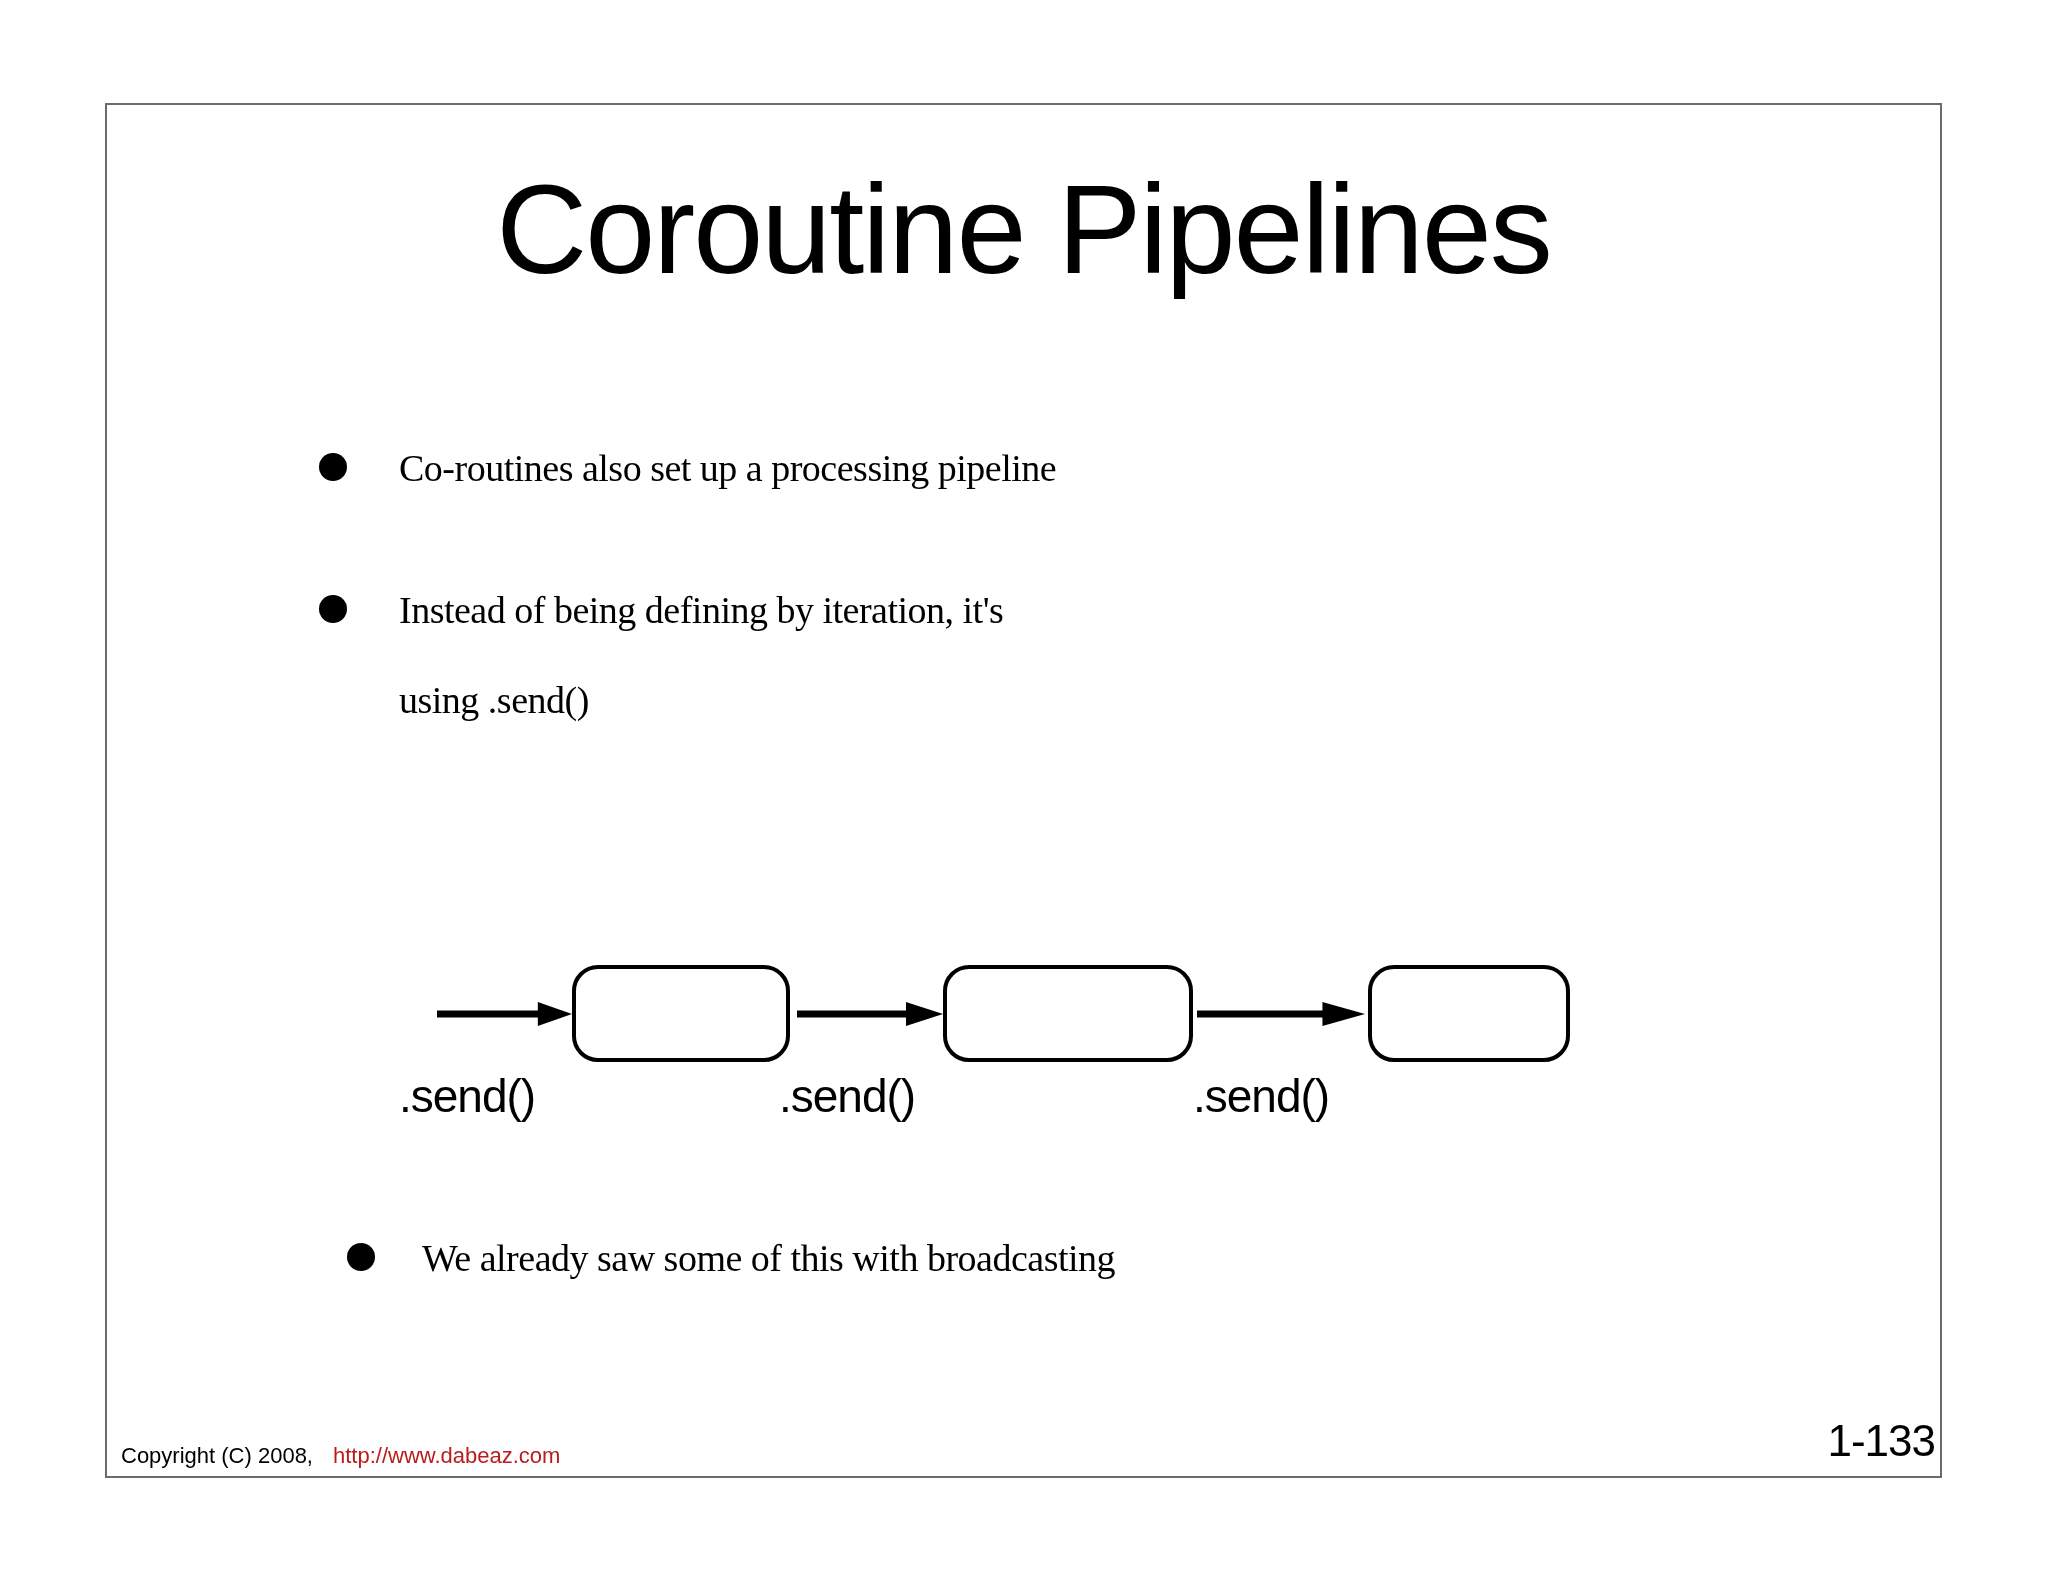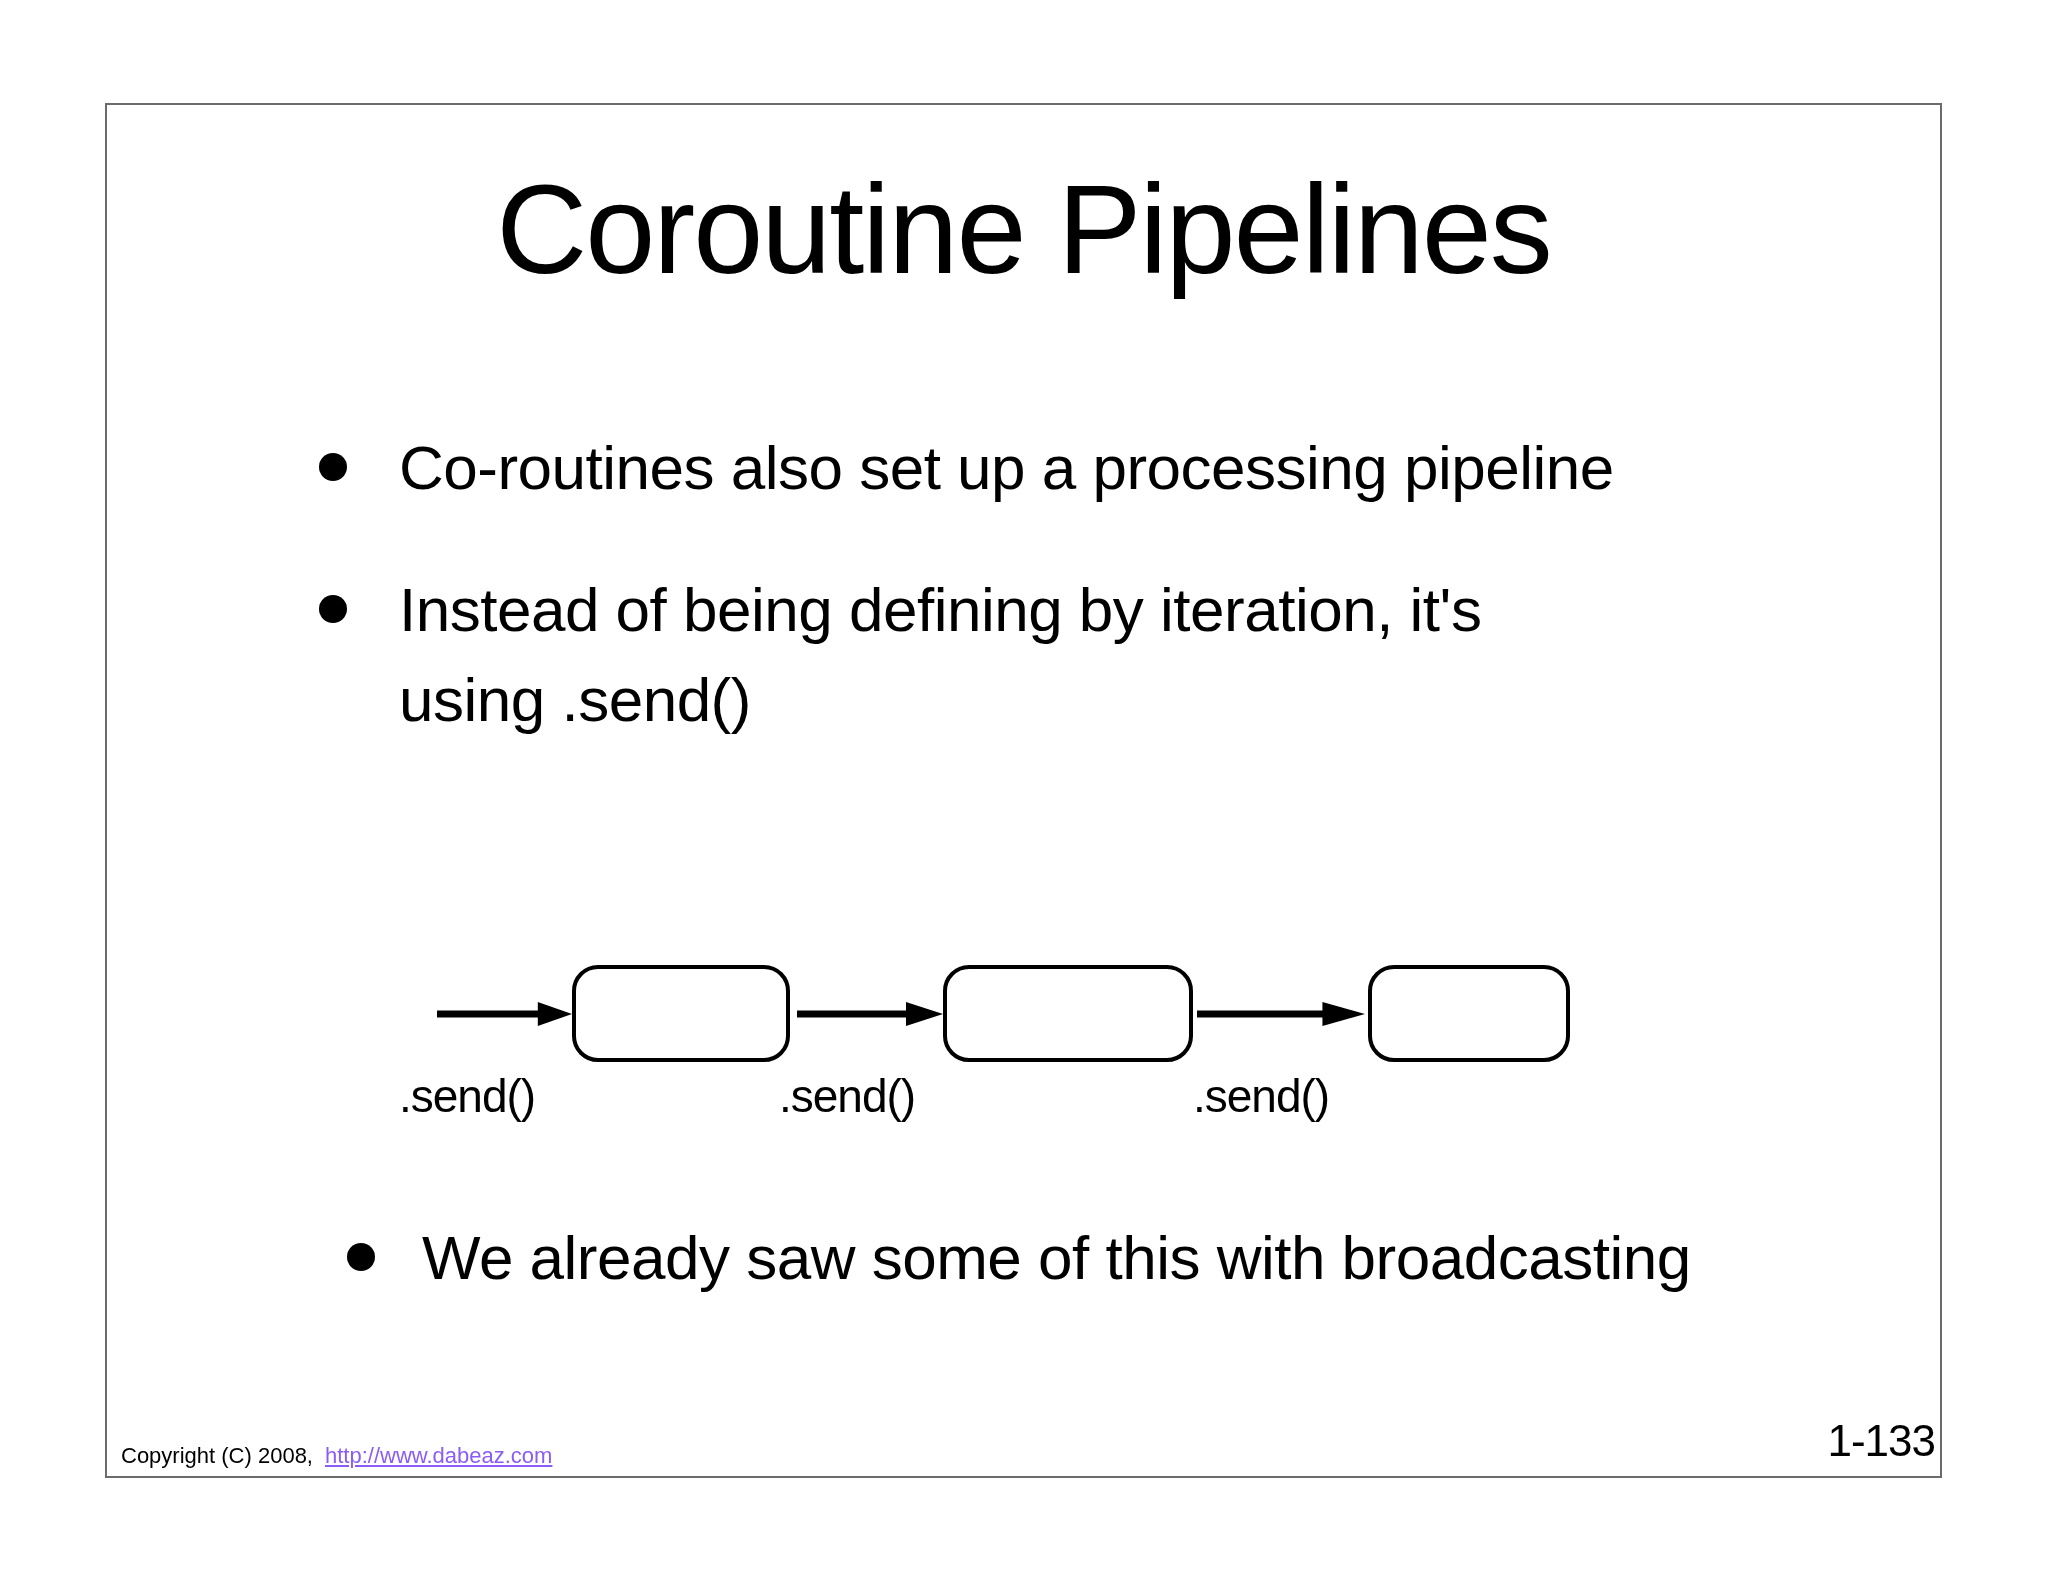--- a/index.html
+++ b/index.html
@@ -39,24 +39,25 @@
   .bullet-row.b3 { left: 240px; top: 1108px; }
   .bullet-dot {
     width: 28px; height: 28px;
     border-radius: 50%;
     background: #000;
     margin-top: 30px;
     flex: 0 0 28px;
   }
   .bullet-text {
     margin-left: 52px;
-    font-size: 62px;
+    font-size: 38px;
     line-height: 90px;
     letter-spacing: -0.5px;
     white-space: nowrap;
+    font-family: Liberation Serif, serif;
   }
   .bullet-row.b3 .bullet-text { margin-left: 47px; text-align: right; }
 
   .diagram {
     position: absolute;
     left: 0; top: 855px;
     width: 100%; height: 250px;
   }
   .stage-box {
     position: absolute;
@@ -90,23 +91,22 @@
   .send-label.l3 { left: 1086px; }
 
   .footer {
     position: absolute;
     left: 14px; bottom: 7px;
     font-size: 22px;
     letter-spacing: 0;
     white-space: nowrap;
   }
   .footer-link {
-    color: #8b5cf6;
-    text-decoration: underline;
-    margin-left: 12px;
+    color: #b91c1c;
+    margin-left: 20px;
     cursor: pointer;
   }
   .page-number {
     position: absolute;
     right: 5px; bottom: 10px;
     font-size: 44px;
     letter-spacing: -1px;
   }
 </style>
 </head>

